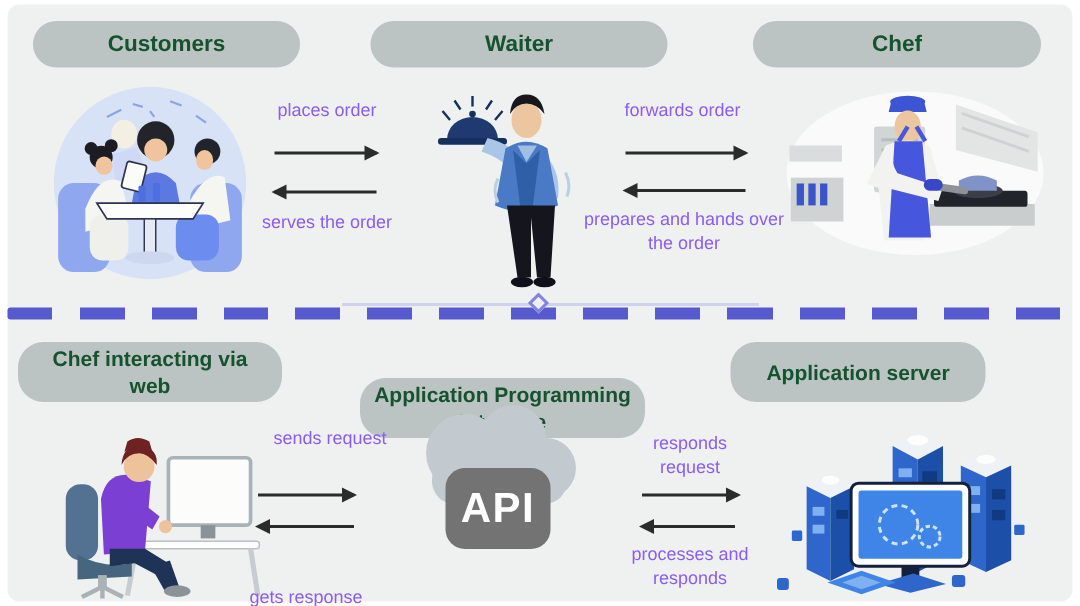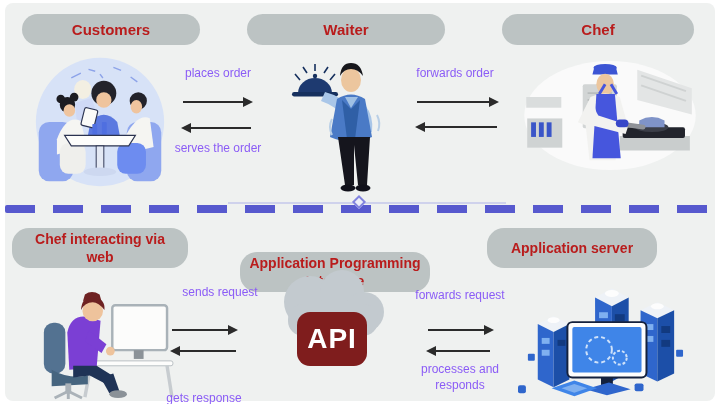--- a/index.html
+++ b/index.html
@@ -8,21 +8,21 @@
     background:#ffffff;
     font-family:"Liberation Sans","DejaVu Sans",sans-serif;
   }
   #bg{
     position:absolute;left:5px;top:3px;right:5px;bottom:3px;
     background:#eff1f0;border-radius:8px;
   }
   .pill{
     position:absolute;background:#bcc3c3;border-radius:17px;
     display:flex;align-items:center;justify-content:center;text-align:center;
-    color:#b91c1c;font-weight:700;line-height:1.3;padding:0 8px;box-sizing:border-box;
+    color:#14532d;font-weight:700;line-height:1.3;padding:0 8px;box-sizing:border-box;
   }
   .pill.top{height:31px;font-size:15px;}
   .pill.bot{height:40px;font-size:14px;}
   .albl{
     position:absolute;font-size:12px;color:#8b5cf6;text-align:center;
     line-height:1.32;font-weight:500;
   }
   .arr{position:absolute;height:2px;background:#2b2b2b;}
   .arr.r::after{
     content:"";position:absolute;right:-2px;top:-4px;width:0;height:0;
@@ -38,21 +38,21 @@
     position:absolute;left:354px;top:197px;width:10px;height:10px;
     background:#eceef9;border:2px solid #8183de;transform:rotate(45deg);box-sizing:border-box;
   }
   #divider-dashes{
     position:absolute;left:5px;top:205px;width:710px;height:8px;
     background:repeating-linear-gradient(90deg,#5759ce 0 30px,rgba(0,0,0,0) 30px 48px);
     border-radius:2px;
   }
   #api-badge{
     position:absolute;left:297px;top:312px;width:70px;height:54px;border-radius:13px;
-    background:#7f1d1d;color:#ffffff;display:flex;align-items:center;justify-content:center;
+    background:#737373;color:#ffffff;display:flex;align-items:center;justify-content:center;
     font-size:28px;font-weight:700;letter-spacing:1px;
   }
 </style>
 </head>
 <body>
 
 <div id="canvas">
   <div id="bg"></div>
 
   <div class="pill top" style="left:22px;top:14px;width:178px;">
@@ -138,20 +138,21 @@
   </svg>
 
   <div class="albl" style="left:160px;top:66px;width:116px;">places order</div>
   <div class="arr r" style="left:183px;top:101px;width:68px;"></div>
   <div class="arr l" style="left:183px;top:127px;width:68px;"></div>
   <div class="albl" style="left:150px;top:141px;width:136px;">serves the order</div>
 
   <div class="albl" style="left:395px;top:66px;width:120px;">forwards order</div>
   <div class="arr r" style="left:417px;top:101px;width:80px;"></div>
   <div class="arr l" style="left:417px;top:126px;width:80px;"></div>
+  <div class="albl" style="left:385px;top:139px;width:142px;">prepares and hands over the order</div>
 
   <div id="divider-thin"></div>
   <div id="divider-dashes"></div>
   <div id="divider-diamond"></div>
 
   <div class="pill bot" style="left:12px;top:228px;width:176px;">
     <span>Chef interacting via web</span>
   </div>
   <div class="pill bot" style="left:240px;top:228px;width:190px;margin-top:24px;">
     <span>Application Programming Interface</span>
@@ -231,17 +232,17 @@
     <polygon points="44,127 57,122.5 70,127 57,131.5" fill="#7fb0f0"></polygon>
     <rect x="118,124" y="124" width="8" height="8" rx="2" fill="#2f66cc"></rect>
     <rect x="118" y="122" width="9" height="8" rx="2" fill="#2f66cc"></rect>
   </svg>
 
   <div class="albl" style="left:176px;top:285px;width:88px;">sends request</div>
   <div class="arr r" style="left:172px;top:329px;width:64px;"></div>
   <div class="arr l" style="left:172px;top:350px;width:64px;"></div>
   <div class="albl" style="left:162px;top:363px;width:84px;margin-top:28px;">gets response</div>
 
-  <div class="albl" style="left:415px;top:288px;width:90px;">forwards request</div>
+  <div class="albl" style="left:415px;top:288px;width:90px;">responds request</div>
   <div class="arr r" style="left:428px;top:329px;width:64px;"></div>
   <div class="arr l" style="left:428px;top:350px;width:62px;"></div>
   <div class="albl" style="left:400px;top:362px;width:120px;">processes and responds</div>
 </div>
 
 </body></html>

